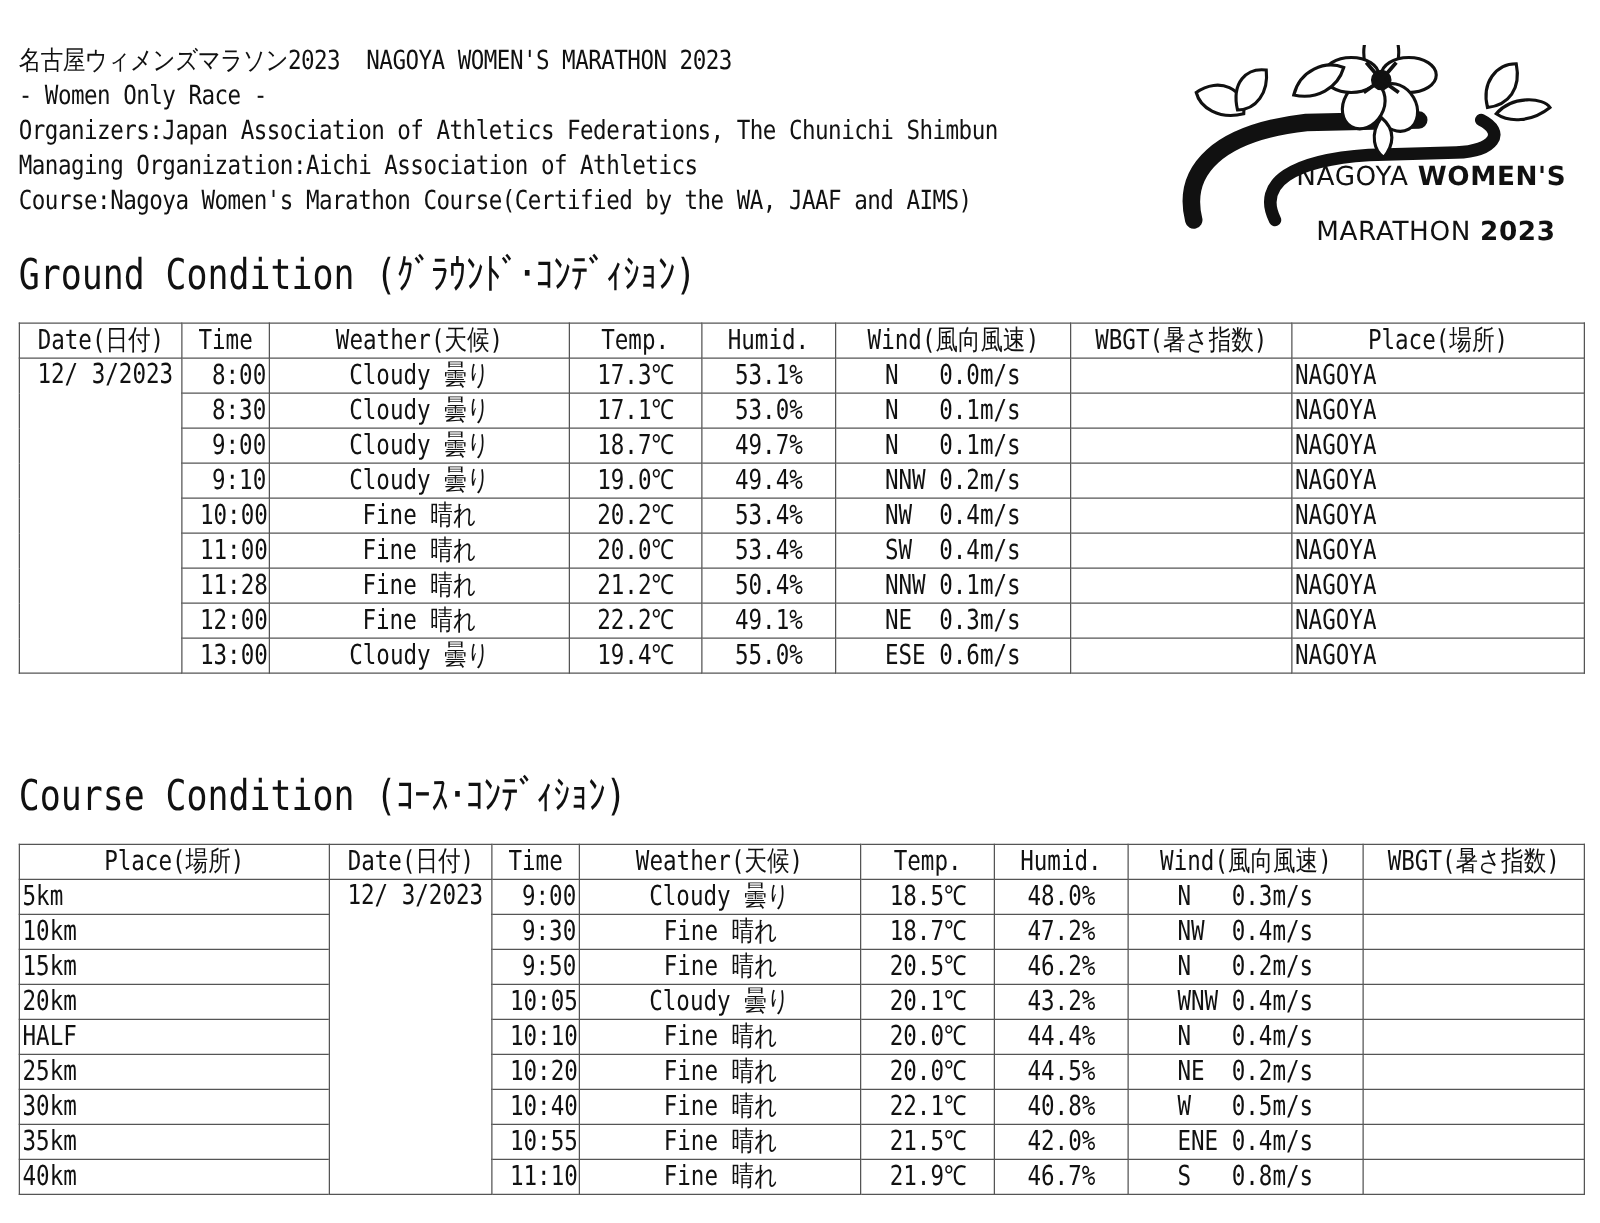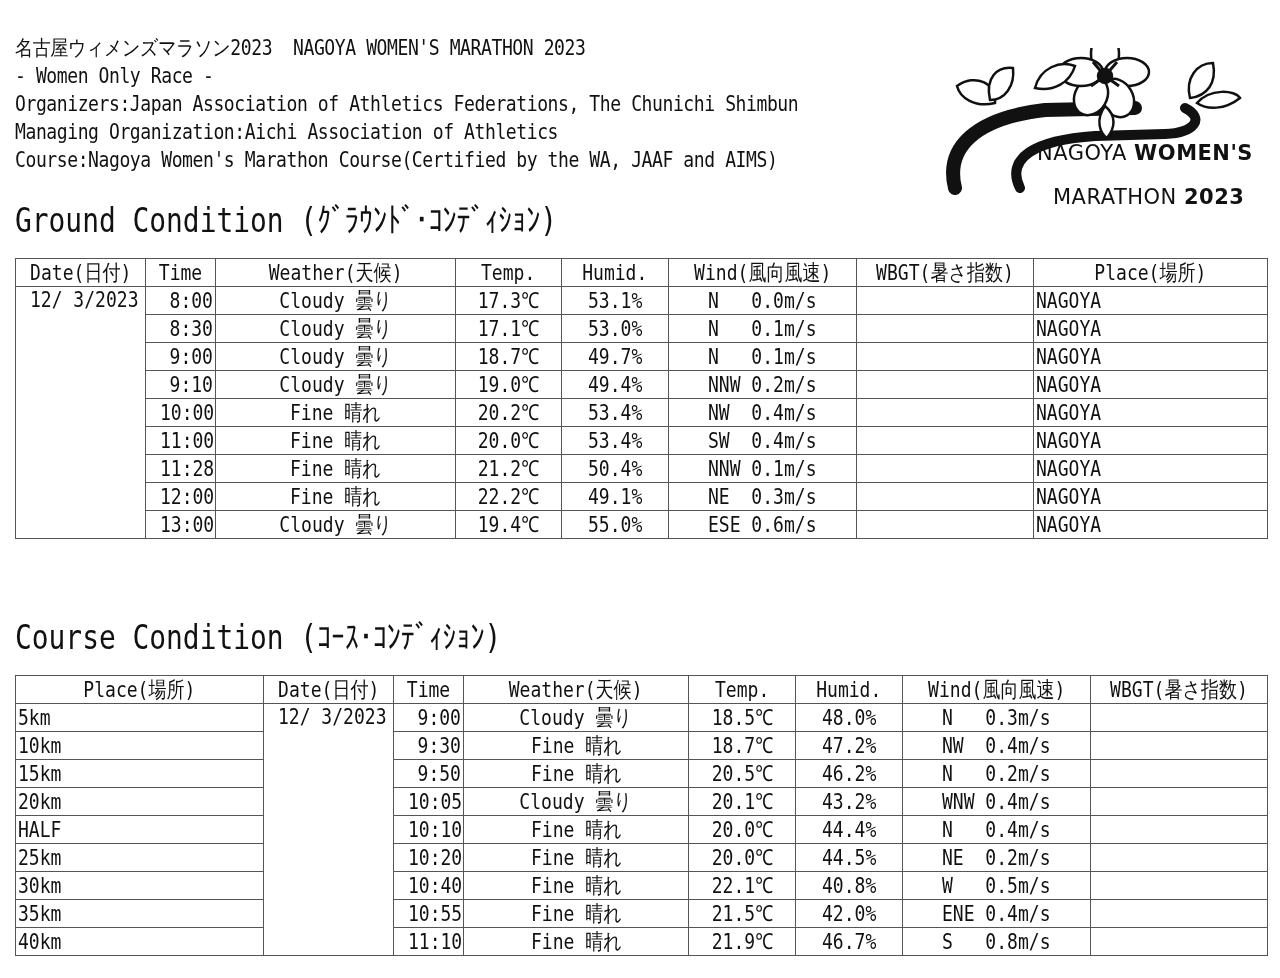--- a/index.html
+++ b/index.html
@@ -9,21 +9,21 @@
   table { position:absolute; border-collapse:collapse; table-layout:fixed; font-size:22px; }
   td, th { border:1px solid #555; padding:0 2px; height:27px; line-height:26px; white-space:nowrap; overflow:hidden; font-weight:normal; }
   th { text-align:center; }
   .c { text-align:center; }
   .r { text-align:right; }
   .l { text-align:left; }
   .sq { display:inline-block; transform:scaleX(0.82); transform-origin:center; }
   .sql { display:inline-block; transform:scaleX(0.82); transform-origin:left center; }
   .sqr { display:inline-block; transform:scaleX(0.82); transform-origin:right center; }
   td.date { vertical-align:top; }
-  .logo { position:absolute; left:935px; top:48px; width:340px; height:150px; }
+  .logo { position:absolute; left:935px; top:36px; width:340px; height:150px; }
   .logo-text { position:absolute; font-family:"DejaVu Sans","Liberation Sans",sans-serif; font-size:21px; line-height:24px; letter-spacing:0.5px; white-space:pre; }
 </style>
 </head>
 <body>
 
 <div class="hdr" style="top:34px;">名古屋ウィメンズマラソン2023  NAGOYA WOMEN'S MARATHON 2023</div>
 <div class="hdr" style="top:62px;">- Women Only Race -</div>
 <div class="hdr" style="top:90px;">Organizers:Japan Association of Athletics Federations, The Chunichi Shimbun</div>
 <div class="hdr" style="top:118px;">Managing Organization:Aichi Association of Athletics</div>
 <div class="hdr" style="top:146px;">Course:Nagoya Women's Marathon Course(Certified by the WA, JAAF and AIMS)</div>

